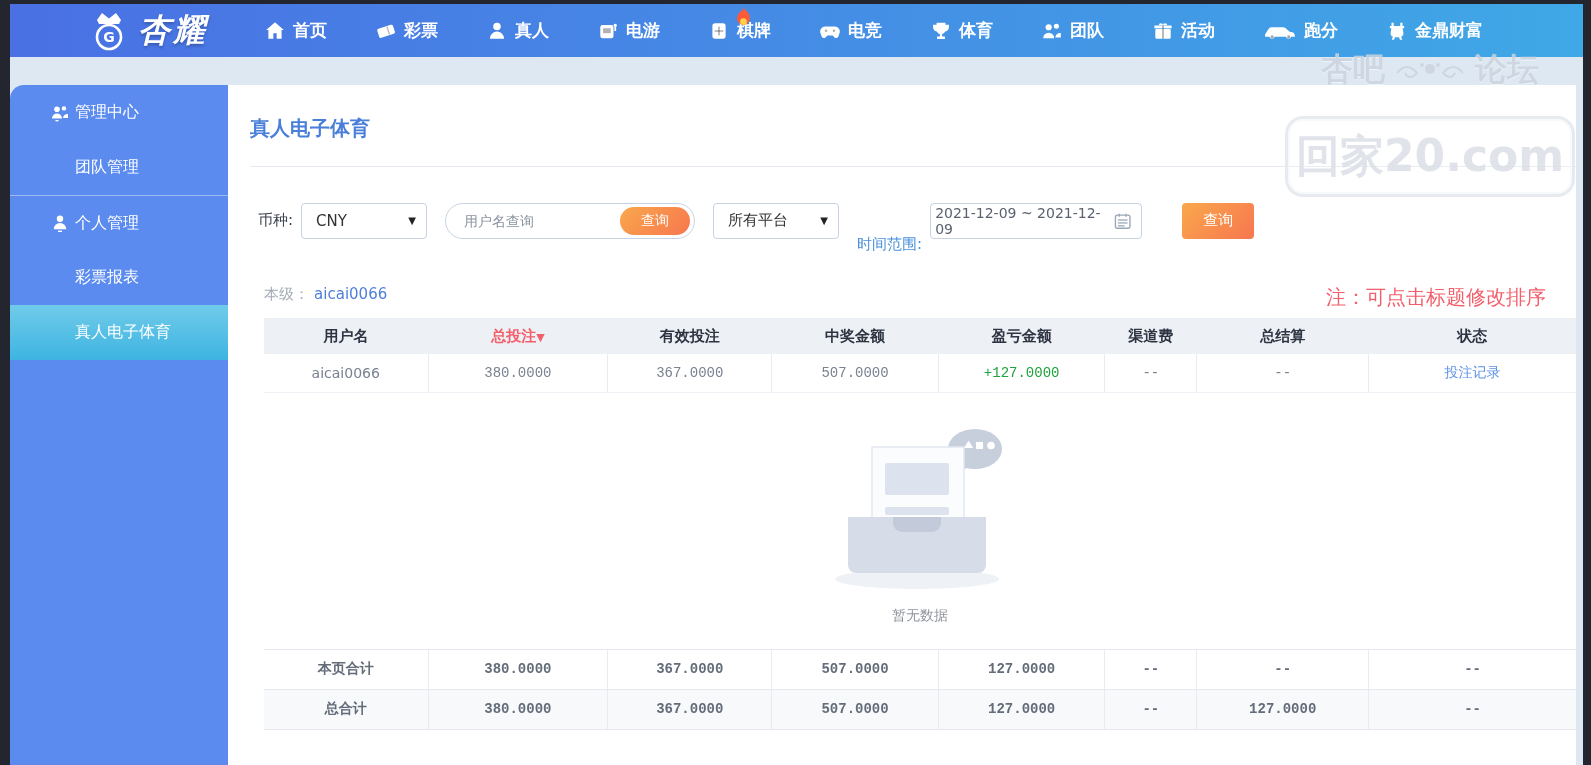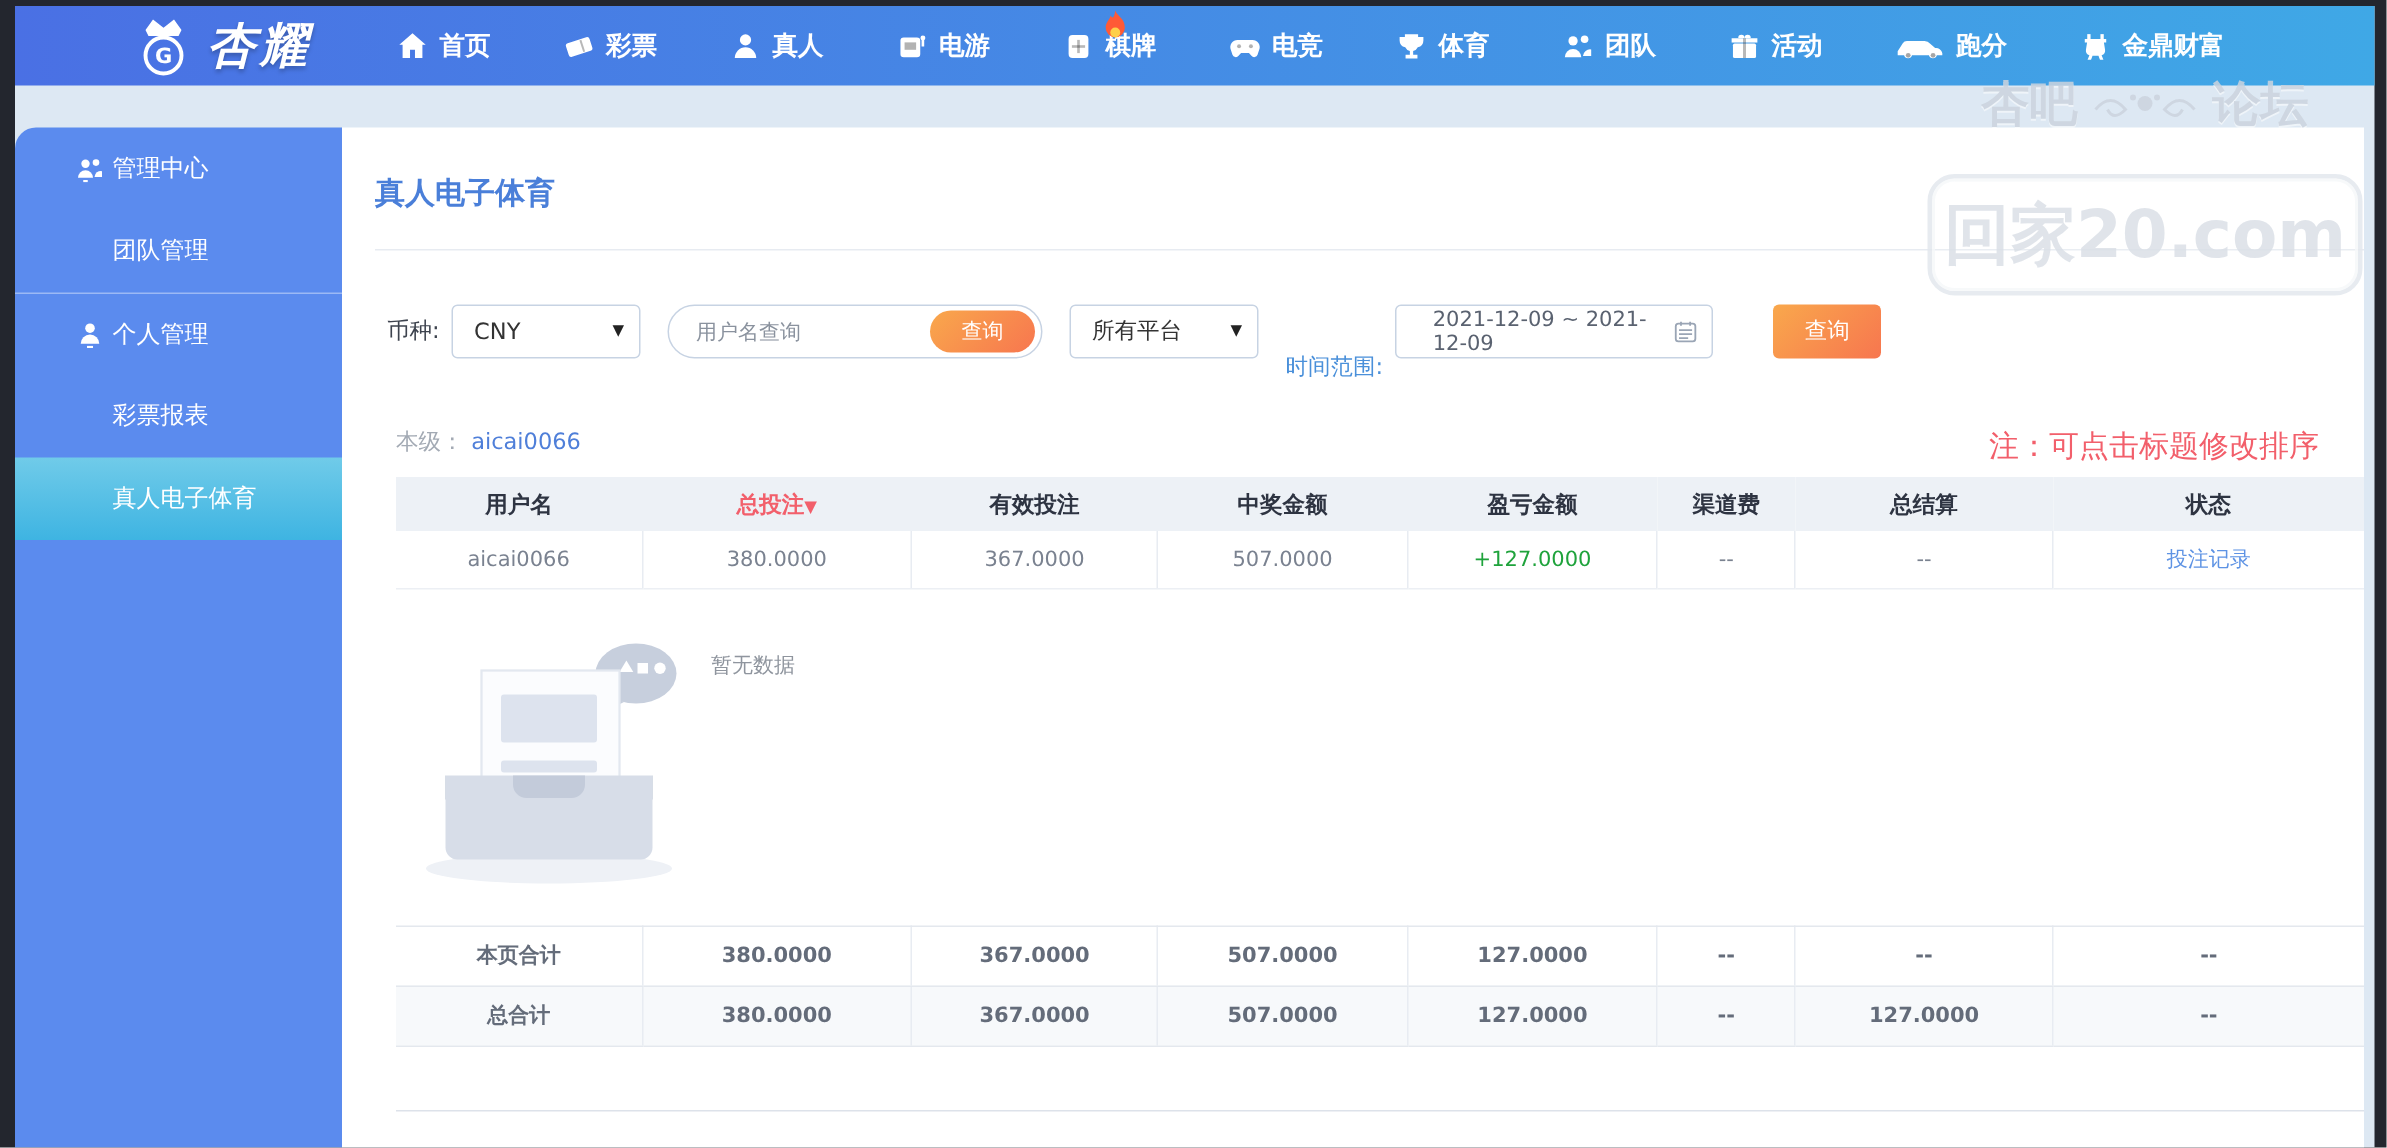--- a/index.html
+++ b/index.html
@@ -40,45 +40,45 @@
             display:flex; align-items:center; justify-content:space-between; padding:0 10px 0 14px;
             font-size:15px; color:#333; cursor:pointer; }
   .select .caret { font-size:10px; color:#222; }
   .searchpill { height:36px; width:250px; border:1px solid #c7d3e3; border-radius:18px; background:#fff;
             display:flex; align-items:center; margin-left:18px; margin-right:18px; padding:0 4px 0 18px; }
   .searchpill input { flex:1; border:none; outline:none; font-size:14px; color:#333; min-width:0; background:transparent; }
   .searchpill input::placeholder { color:#8a929e; }
   .pillbtn { border:none; height:28px; width:70px; border-radius:14px; color:#fff; font-size:14px;
             background:linear-gradient(135deg,#f9a84c 0%,#f7764f 100%); cursor:pointer; }
   .datebox { height:36px; width:212px; border:1px solid #c7d3e3; border-radius:4px; background:#fff;
-            display:flex; align-items:center; justify-content:space-between; padding:0 9px 0 24px;
+            display:flex; align-items:center; justify-content:space-between; padding:0 9px 0 4px;
             font-size:14px; color:#5a6270; cursor:pointer; }
   .datebox svg { width:20px; height:20px; }
   .search-btn { border:none; height:36px; width:72px; border-radius:4px; margin-left:40px; color:#fff; font-size:15px;
             background:linear-gradient(135deg,#f9a84c 0%,#f7764f 100%); cursor:pointer; }
 
   .level-row { margin:30px 0 0 36px; position:relative; height:18px; }
   .level-label { font-size:15px; color:#a3aab4; }
   .level-user { font-size:15px; color:#4f7fd9; text-decoration:none; cursor:pointer; }
   .sort-note { position:absolute; right:30px; top:0; font-size:20px; color:#f25f6b; }
 
   table.report { width:calc(100% - 36px); margin:16px 0 0 36px; border-collapse:collapse; table-layout:fixed; }
   .report th { height:36px; background:#edf1f6; font-size:15px; font-weight:700; color:#2e3442; text-align:center; cursor:pointer; }
   .report th.sorted { color:#f25f6b; }
   .report th .sort-arrow { font-size:11px; }
   .report td { height:38px; text-align:center; font-size:14px; color:#7a8290; }
   .report tr.data-row td { border-bottom:1px solid #eceff4; }
-  .report tr.data-row td + td, .report tr.total-row td + td { border-left:1px solid #e8ecf2; }
+  .report tr.data-row td + td, .report tr.total-row td + td { border-left:1px solid #e8ecf2;font-family:Liberation Mono, monospace; }
   .report td.pos { color:#1fa33c; }
   .report td a { color:#5e93e4; text-decoration:none; cursor:pointer; }
   .report tr.empty-row td { border-bottom:1px solid #e4e8ee; padding:28px 0 24px 0; height:auto; }
   .report tr.total-row td { height:40px; font-weight:700; color:#646c7a; border-bottom:1px solid #e4e8ee; }
   .report tr.total-row.grand td { background:#f7f9fb; }
 
-  .empty-wrap { display:flex; flex-direction:row; align-items:flex-start; }
+  .empty-wrap { display:flex; flex-direction:column; align-items:center; }
   .empty-caption { margin-top:14px; font-size:14px; color:#8f959e; }
 
   .bottom-divider { margin:42px 0 0 36px; border-top:1px solid #dde2ea; }
 
   
   .watermark { position:absolute; top:48px; right:16px; width:290px; text-align:center; pointer-events:none; opacity:.85; }
   .wm-line { display:flex; align-items:center; justify-content:center; color:#ccd4de; font-size:32px; font-weight:700;
              text-shadow:0 1px 0 rgba(255,255,255,.6); }
   .wm-line svg { margin:0 10px; }
   .wm-box { margin-top:24px; border:3px solid #e3e8ee; border-radius:18px; box-shadow:inset 0 0 0 2px #f6f8fa;

